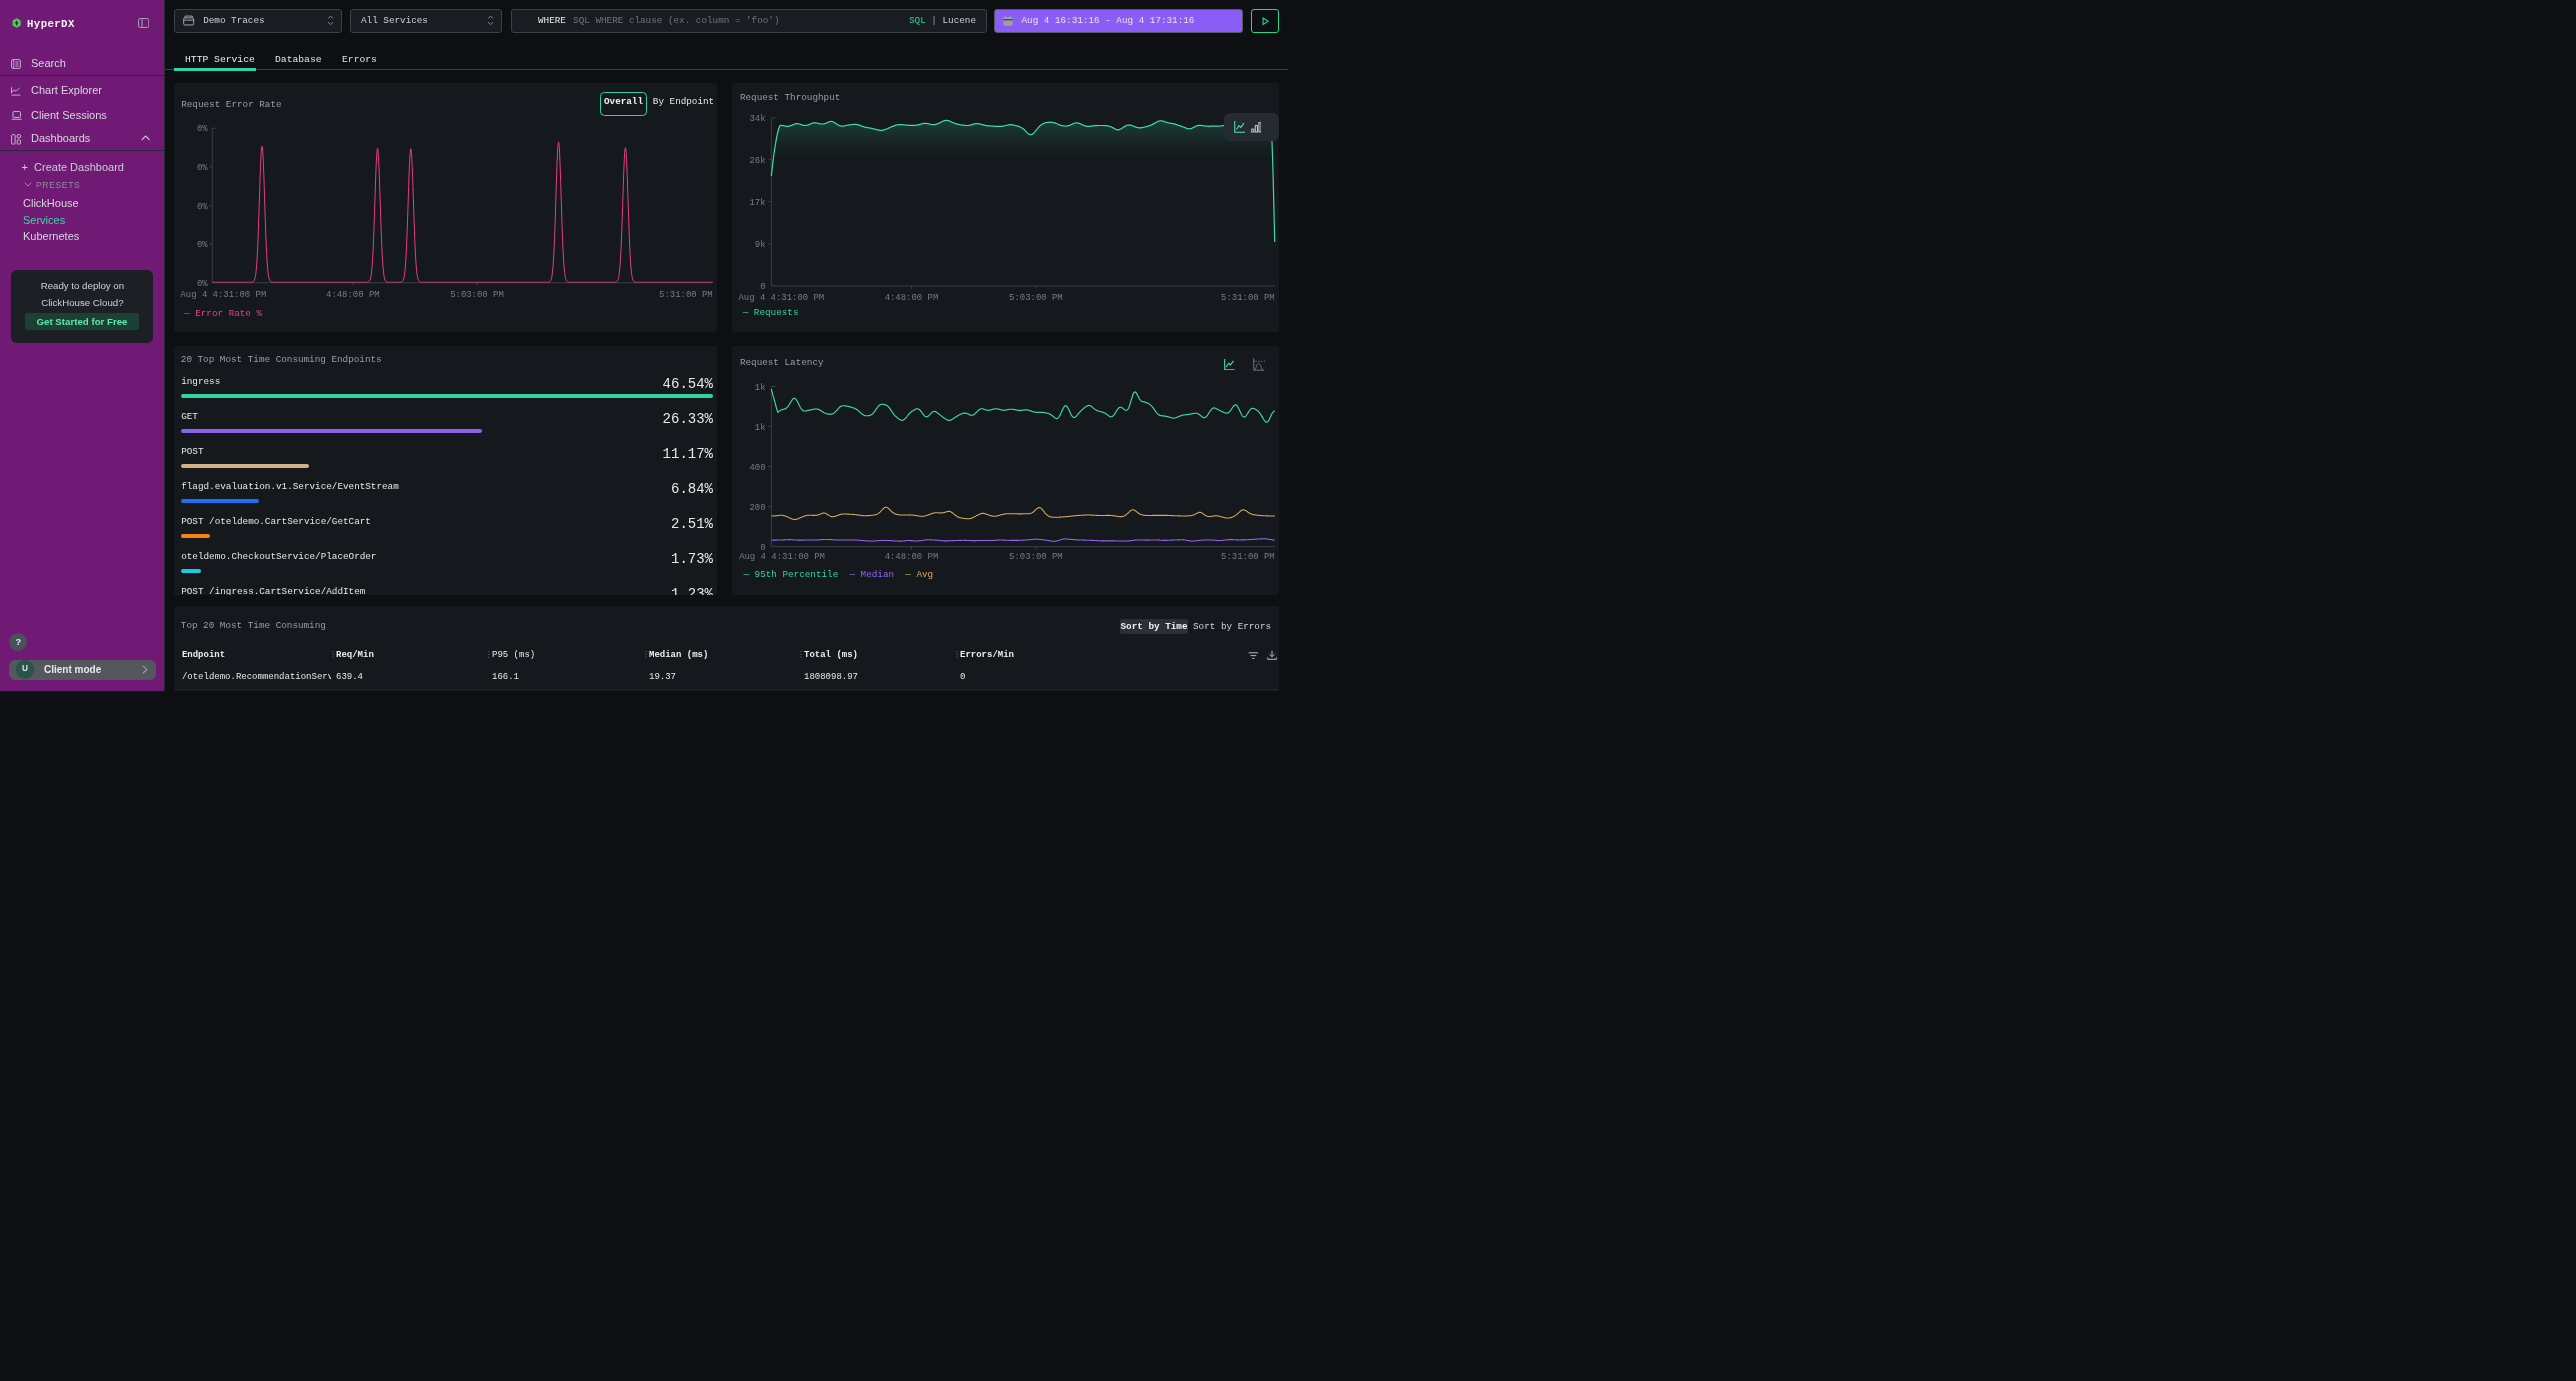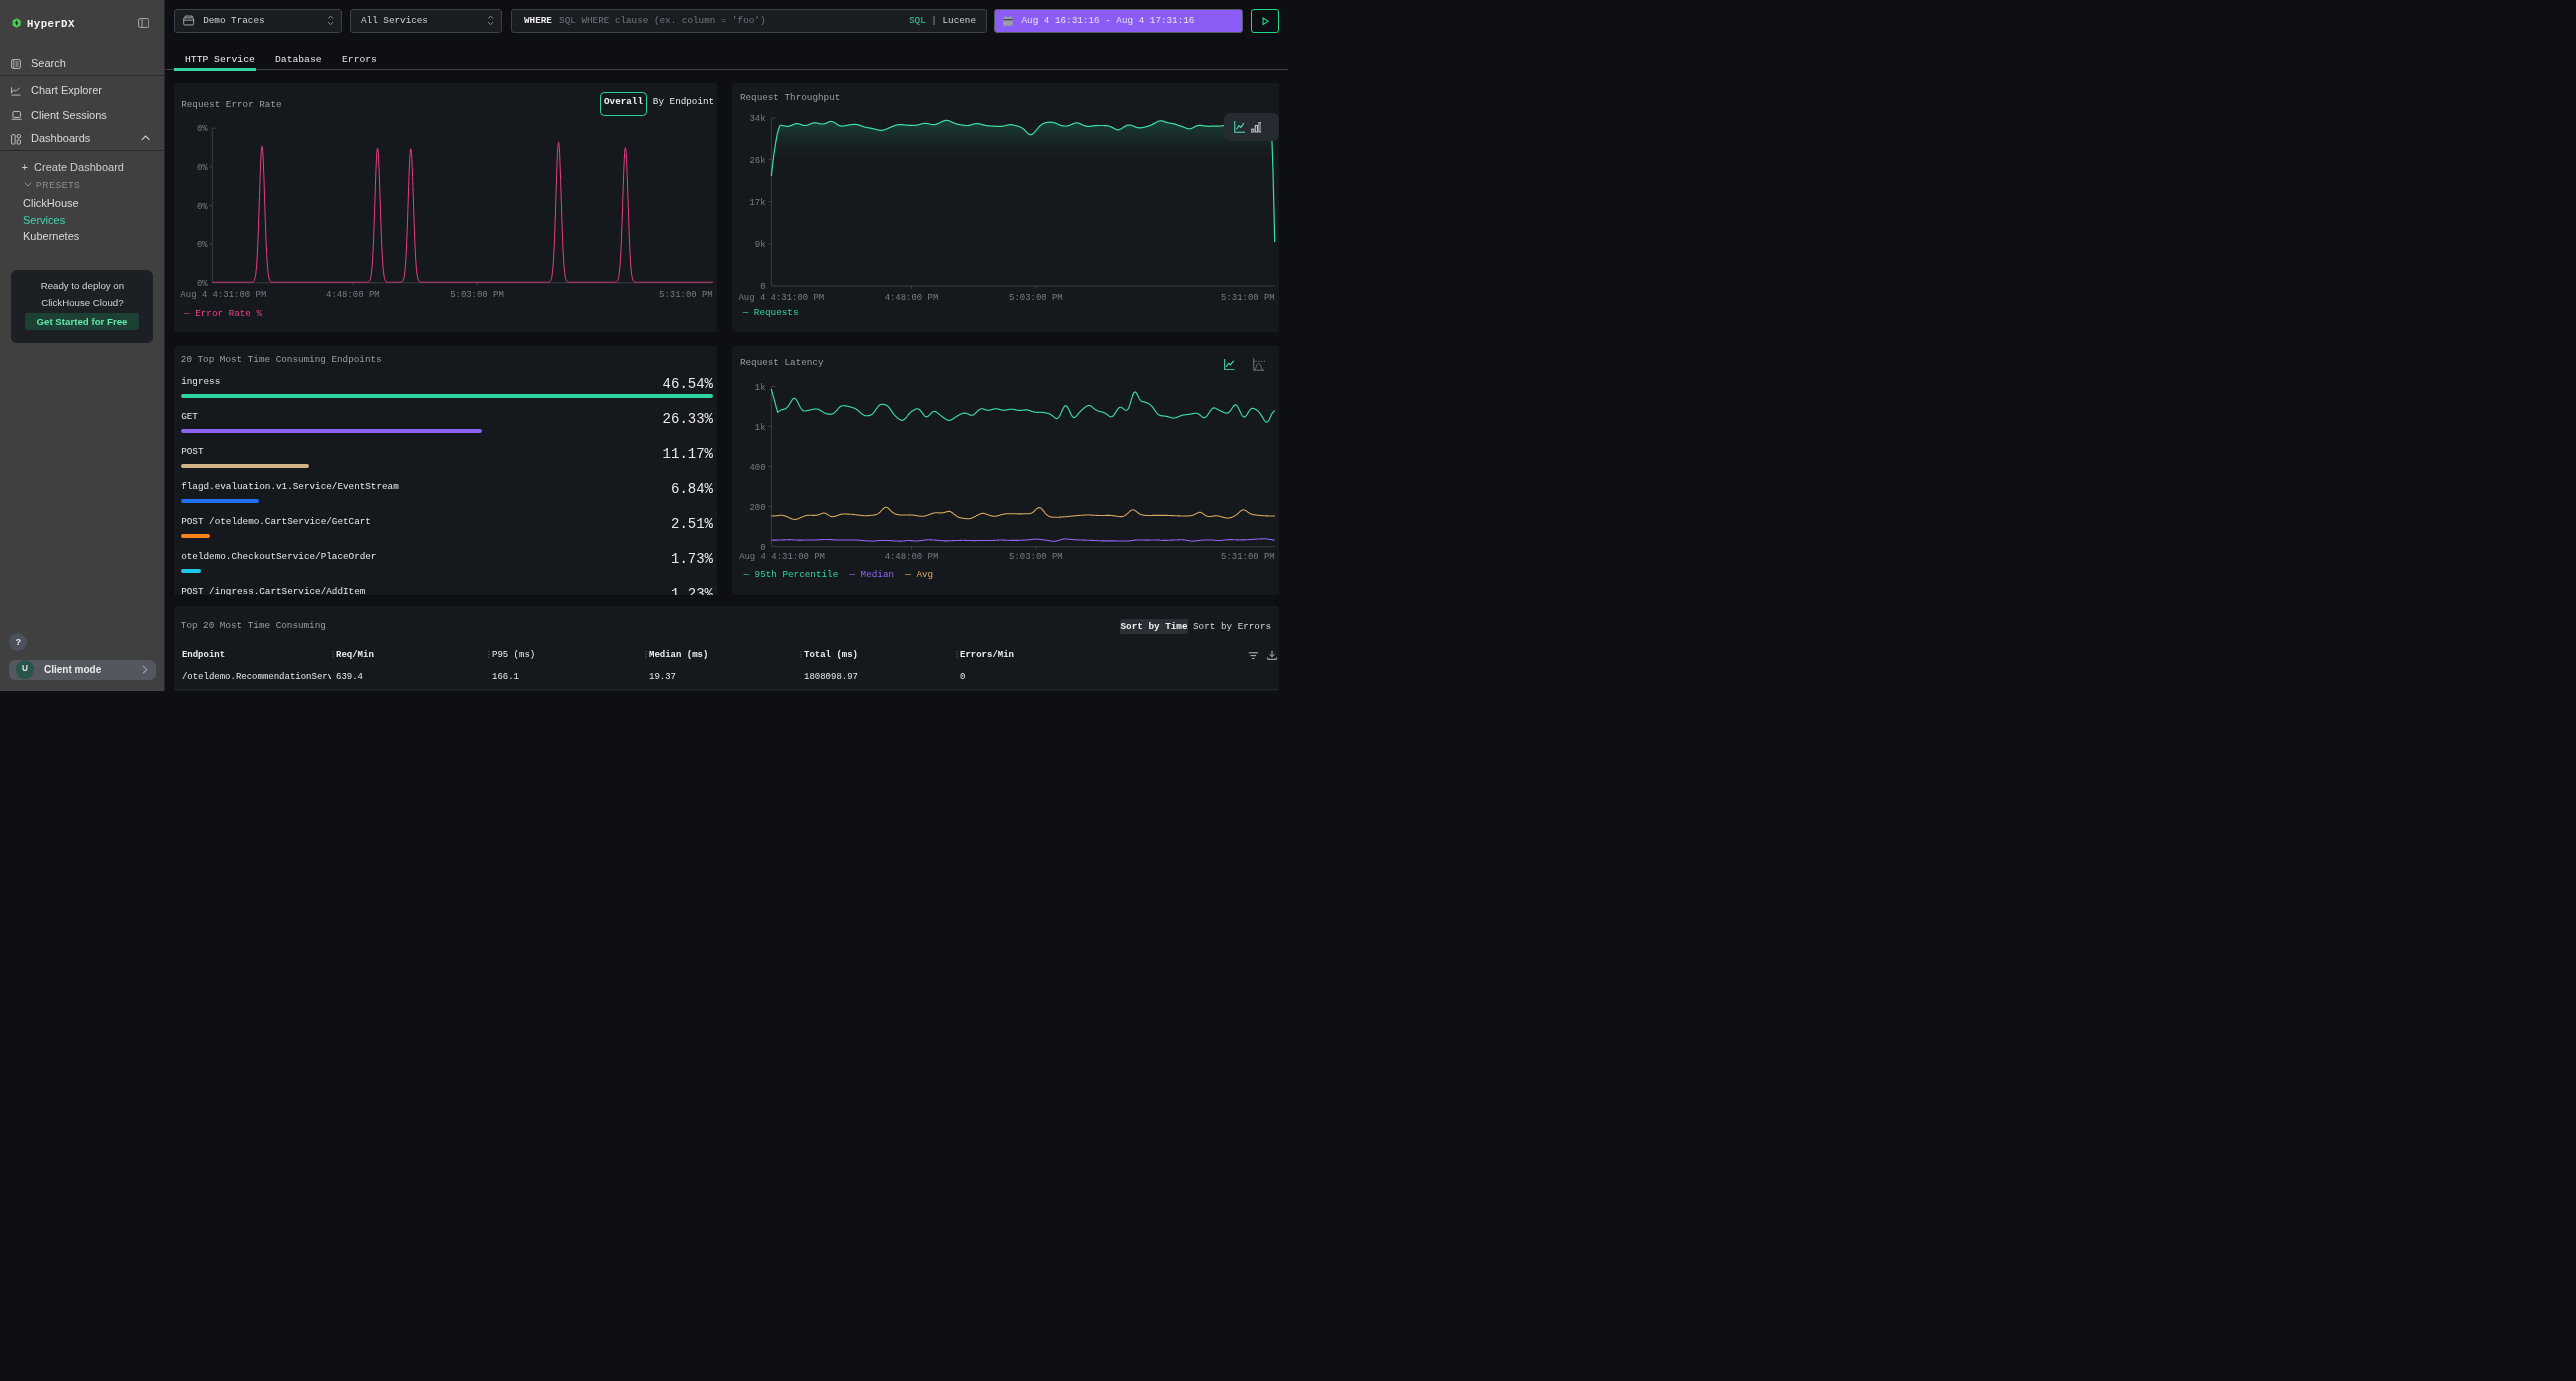--- a/index.html
+++ b/index.html
@@ -3,21 +3,21 @@
 <meta charset="utf-8">
 <style>
   * { margin:0; padding:0; box-sizing:border-box; }
   html,body { width:1288px; height:691px; overflow:hidden; background:#0d0f12; }
   body { font-family:"Liberation Mono", monospace; position:relative; }
   .sans { font-family:"Liberation Sans", sans-serif; }
   .abs { position:absolute; }
 
   
   #sidebar { position:absolute; left:0; top:0; width:165px; height:691px;
-    background:#404040; border-right:0.7px solid #26292e; z-index:5; }
+    background:#701a75; border-right:0.7px solid #26292e; z-index:5; }
   .navitem { position:absolute; left:0; width:100%; font-family:"Liberation Sans",sans-serif;
     font-size:11px; color:#d6d9dc; }
   .divider { position:absolute; left:0; width:100%; height:0.7px; background:#272b30; }
 
   
   .selbox { position:absolute; top:8.6px; height:24px; background:#191c21;
     border:0.7px solid #3c4149; border-radius:2.9px; color:#c9ced4; font-size:9.3px;
     display:flex; align-items:center; }
 
   
@@ -116,21 +116,21 @@
 
   <div class="selbox" style="left:185px;width:152px">
     <span style="margin-left:10px;color:#ced3d8">All Services</span>
     <svg style="position:absolute;right:7.2px" width="7.2" height="10.7" viewBox="0 0 10 15" fill="none" stroke="#8b9096" stroke-width="1.4">
       <polyline points="1.5,5 5,1.5 8.5,5"></polyline>
         <polyline points="1.5,10 5,13.5 8.5,10"></polyline>
     </svg>
   </div>
 
   <div class="selbox" style="left:346px;width:476px">
-    <span style="margin-left:12px;color:#e8eaec;font-weight:bold">WHERE</span>
+    <span style="margin-left:26px;color:#e8eaec;font-weight:normal">WHERE</span>
     <span style="margin-left:7.2px;color:#6f767e">SQL WHERE clause (ex. column = 'foo')</span>
     <span style="position:absolute;right:10px;color:#9aa0a6"><span style="color:#2fd4a0">SQL</span> | <span style="color:#ced3d8">Lucene</span></span>
   </div>
 
   <div class="selbox" style="left:829px;width:249px;background:#8b5cf6;border-color:#565b63">
     <svg style="margin-left:7.9px" width="10" height="10" viewBox="0 0 14 14">
       <rect x="0.5" y="1.8" width="13" height="11.7" rx="1.5" fill="#9aa0a6"></rect>
       <rect x="0.5" y="4.6" width="13" height="1.4" fill="#26282d"></rect>
       <rect x="3" y="0" width="1.6" height="3.2" fill="#9aa0a6"></rect>
       <rect x="9.4" y="0" width="1.6" height="3.2" fill="#9aa0a6"></rect>

